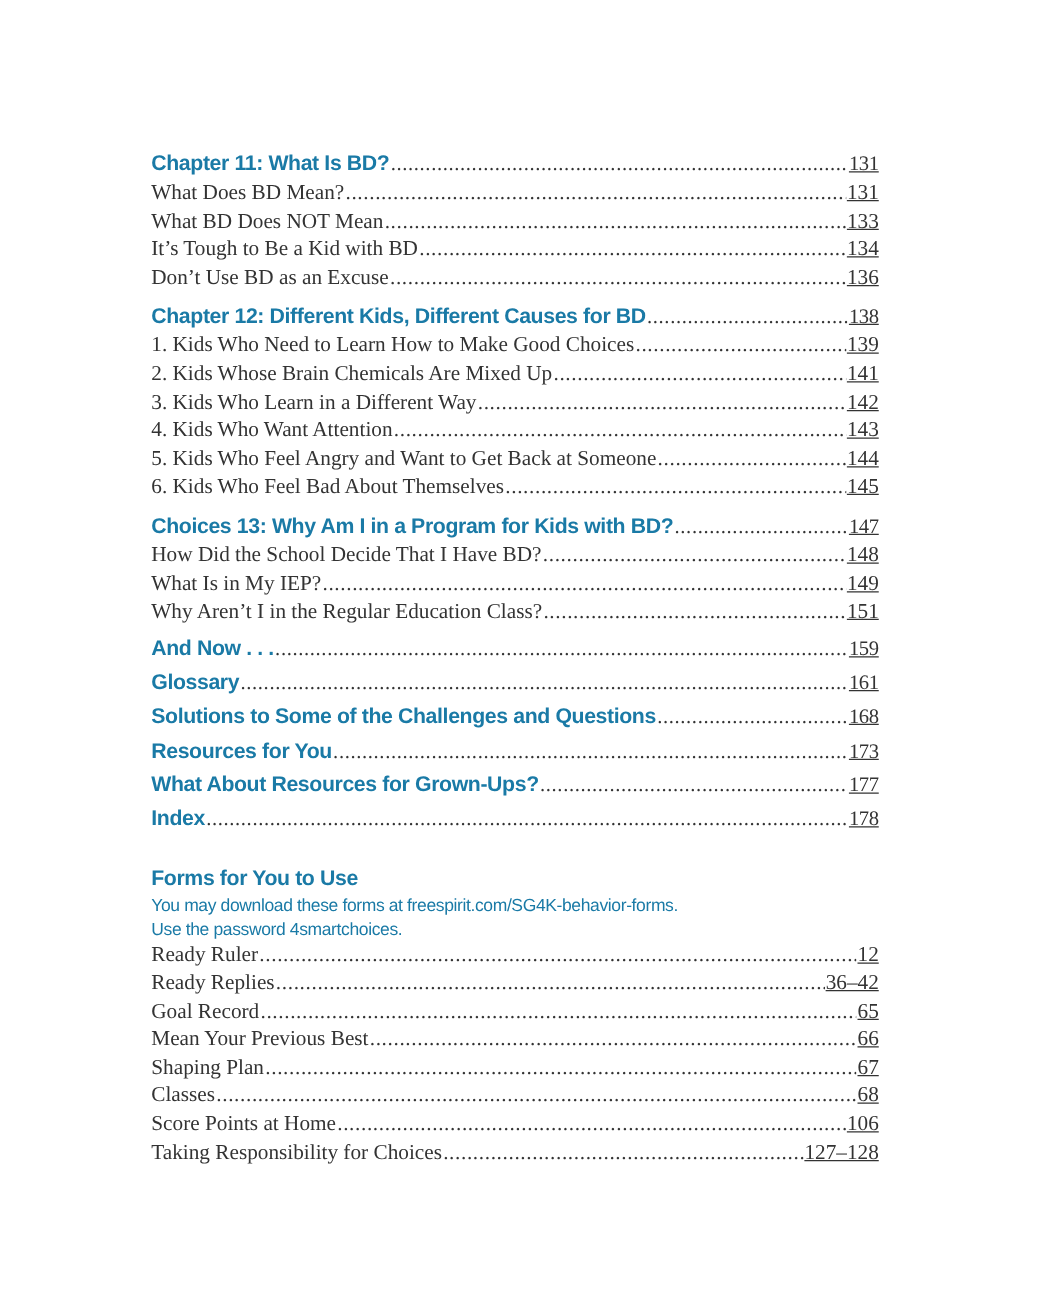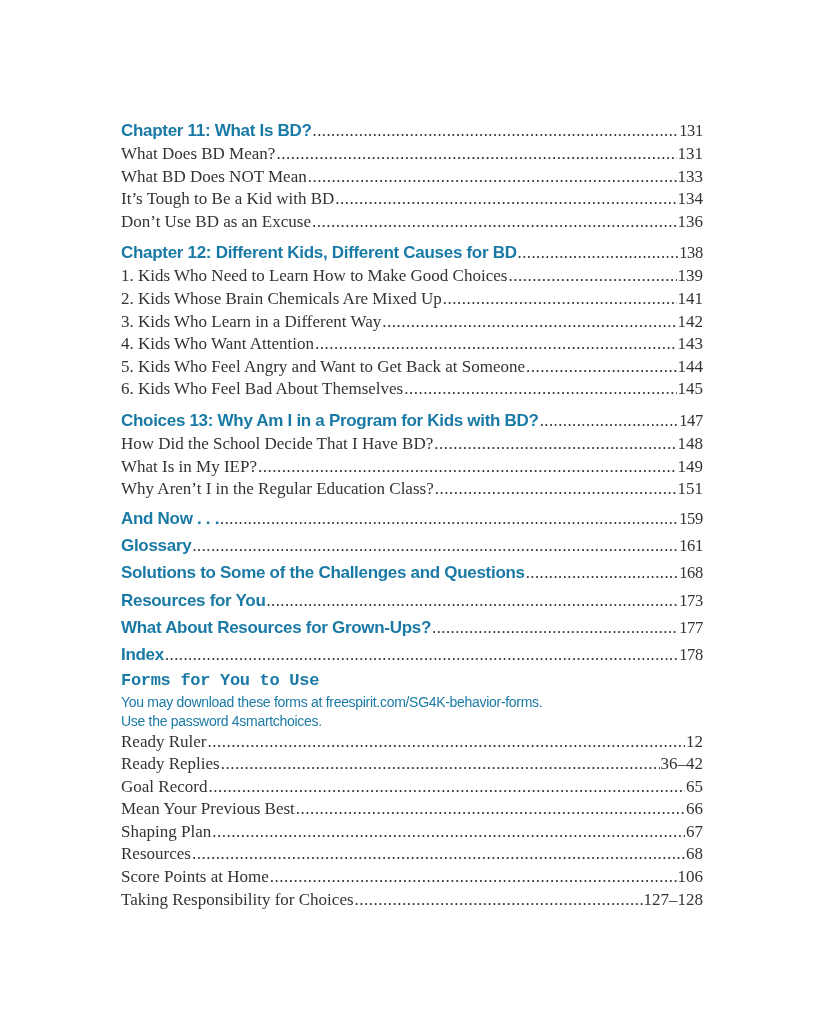--- a/index.html
+++ b/index.html
@@ -5,29 +5,29 @@
   html, body { margin: 0; padding: 0; background: #ffffff; }
   body { width: 833px; height: 1031px; position: relative; overflow: hidden; }
   .page { position: absolute; left: 121px; top: 119px; width: 582px; }
   .row { display: flex; align-items: baseline; white-space: nowrap; }
   .row .label { flex: 0 0 auto; }
   .row .leader { flex: 1 1 auto; overflow: hidden; margin: 0 1px; }
   .row .leader::after {
     content: "........................................................................................................................................................................................................................................................................";
     letter-spacing: 0.5px;
   }
-  .row .page-num { flex: 0 0 auto; }
+  .row .page-num { flex: 0 0 auto; text-decoration: underline; }
 
   .chap { font-family: "Liberation Sans", sans-serif; font-weight: bold; color: #1a7aa6; font-size: 17px; height: 24px; line-height: 24px; letter-spacing: -0.3px; }
   .chap .leader, .chap .page-num { font-family: "Liberation Serif", serif; font-weight: normal; color: #333; font-size: 16.5px; }
   .entry { font-family: "Liberation Serif", serif; color: #333; font-size: 17px; height: 22.6px; line-height: 22.6px; }
   .gap { height: 8px; }
   .sec { font-family: "Liberation Sans", sans-serif; font-weight: bold; color: #1a7aa6; font-size: 17px; height: 27.3px; line-height: 27.3px; letter-spacing: -0.3px; }
   .sec .leader, .sec .page-num { font-family: "Liberation Serif", serif; font-weight: normal; color: #333; font-size: 16.5px; }
-  .forms-title { font-family: Liberation Mono, monospace; font-weight: bold; color: #1a7aa6; font-size: 17px; margin-top: 0; line-height: 24px; letter-spacing: -0.3px; }
+  .forms-title { font-family: Liberation Sans, sans-serif; font-weight: bold; color: #1a7aa6; font-size: 17px; margin-top: 22px; line-height: 24px; letter-spacing: -0.3px; }
   .note { font-family: "Liberation Sans", sans-serif; color: #1a7aa6; font-size: 14px; line-height: 19px; letter-spacing: -0.3px; }
   .note b { font-weight: normal; }
 </style>
 </head>
 <body>
 
 <div class="page">
 
   <div class="row chap">
     <span class="label">Chapter 11: What Is BD?</span>
@@ -173,21 +173,21 @@
       <span class="label">Mean Your Previous Best</span>
       <span class="leader"></span>
       <span class="page-num">66</span>
     </div>
   <div class="row entry">
       <span class="label">Shaping Plan</span>
       <span class="leader"></span>
       <span class="page-num">67</span>
     </div>
   <div class="row entry">
-      <span class="label">Resources</span>
+      <span class="label">Classes</span>
       <span class="leader"></span>
       <span class="page-num">68</span>
     </div>
   <div class="row entry">
       <span class="label">Score Points at Home</span>
       <span class="leader"></span>
       <span class="page-num">106</span>
     </div>
   <div class="row entry">
       <span class="label">Taking Responsibility for Choices</span>

